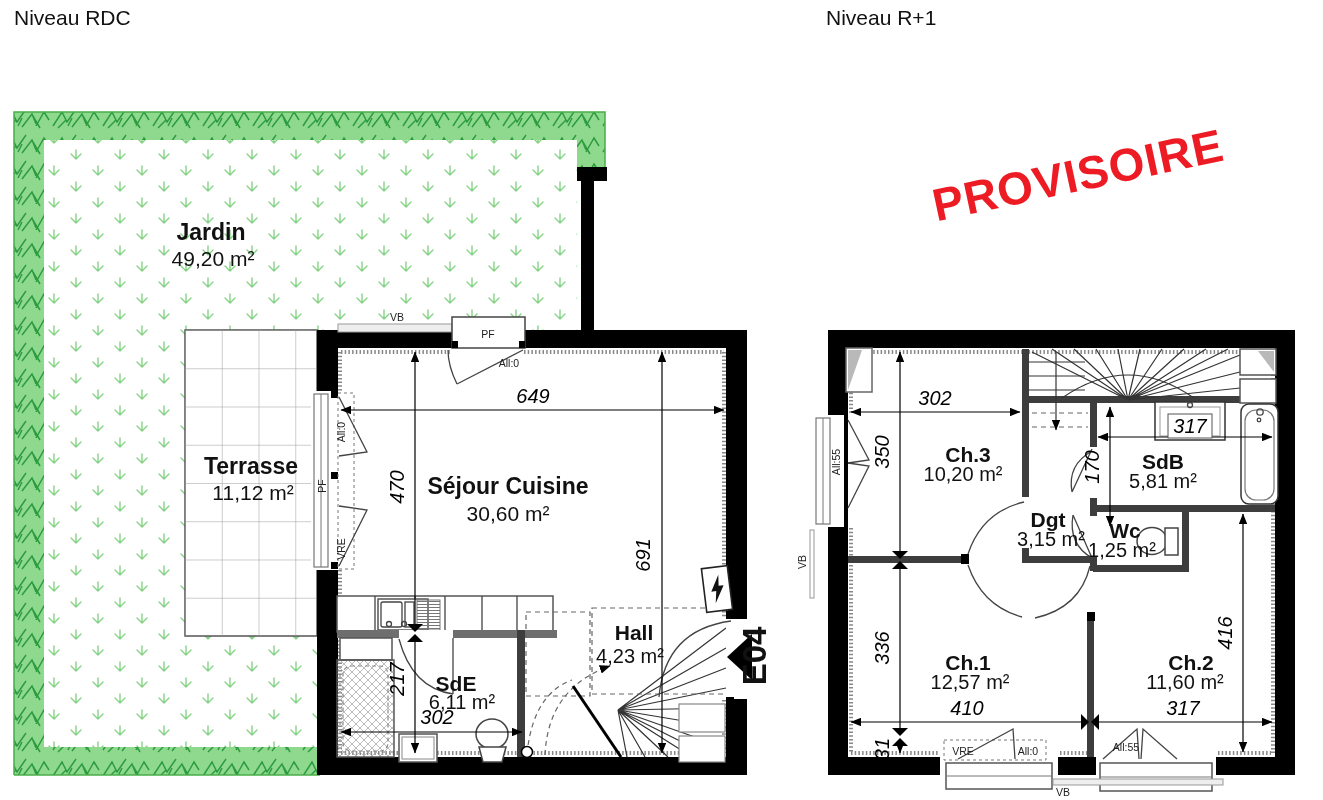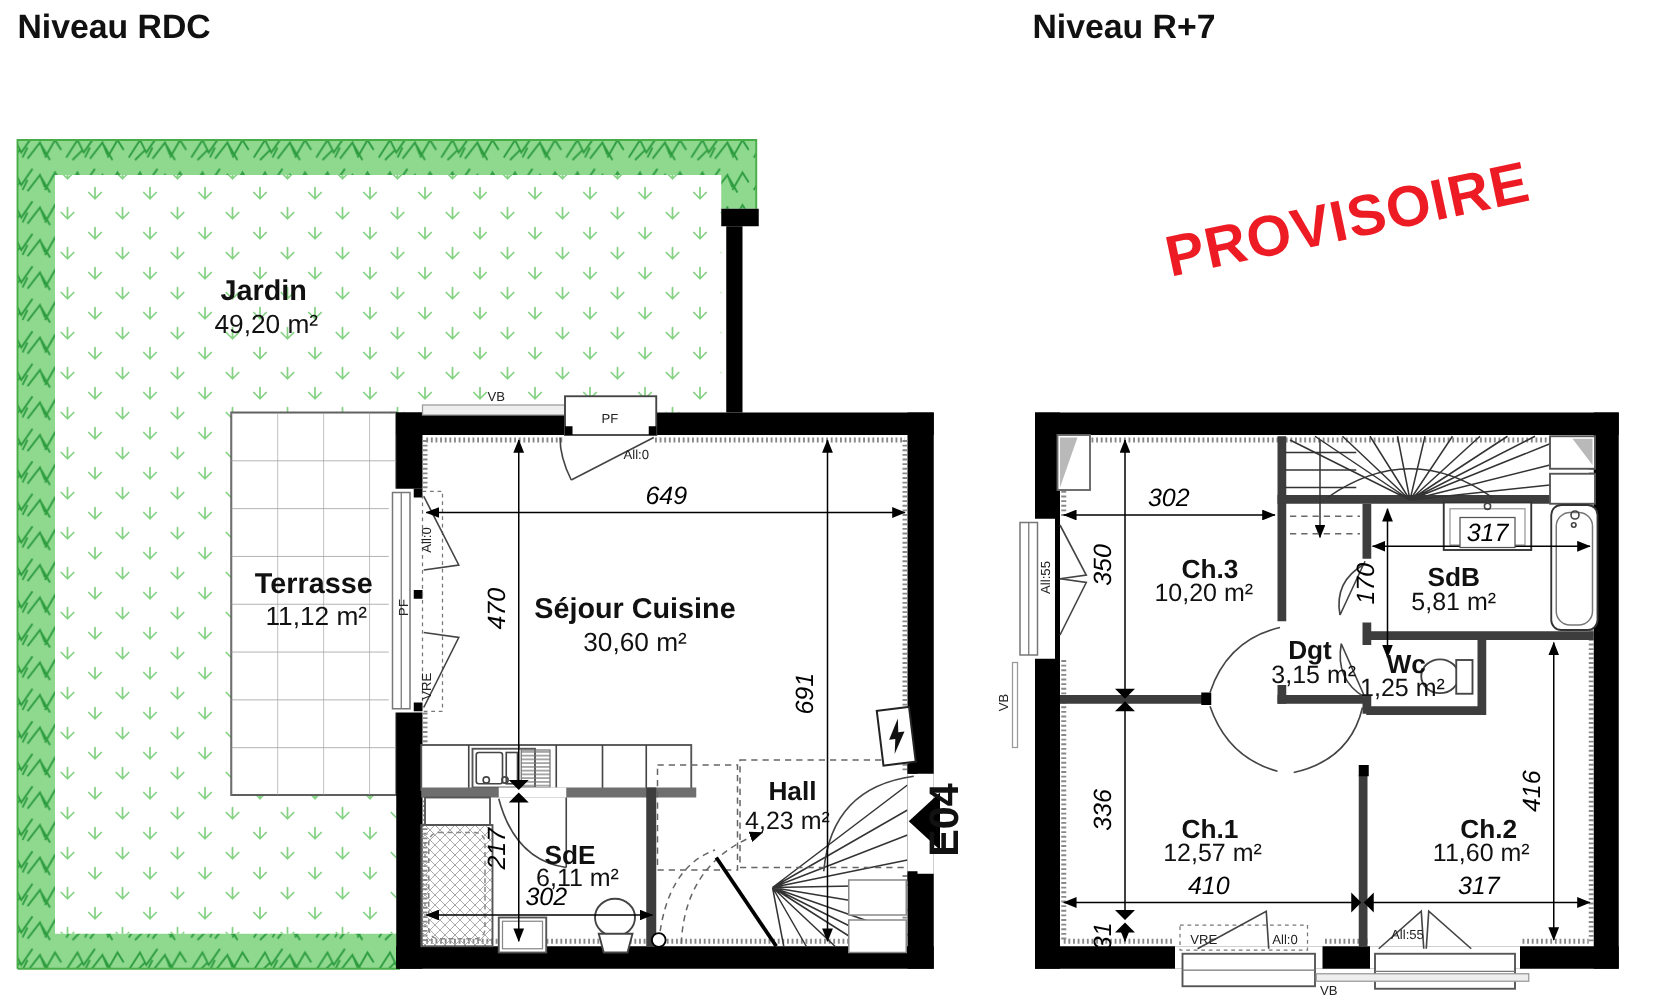--- a/index.html
+++ b/index.html
@@ -1,18 +1,18 @@
 <!DOCTYPE html>
 <html><head>
 <meta charset="utf-8">
 <style>
   html,body{margin:0;padding:0;background:#fff;}
   #canvas{position:relative;width:1323px;height:800px;background:#fff;overflow:hidden;
           font-family:"Liberation Sans",sans-serif;}
-  .lvl-title{position:absolute;top:6px;font-size:27px;font-weight:bold;color:#111;}
+  .lvl-title{position:absolute;top:6px;font-size:21px;font-weight:normal;color:#111;}
   #title-rdc{left:14px;}
   #title-r1{left:826px;}
   #stamp{position:absolute;left:868px;top:148px;width:420px;text-align:center;
          font-size:46px;font-weight:bold;letter-spacing:1px;
          transform:rotate(-12deg);transform-origin:50% 50%;}
   svg text{font-family:"Liberation Sans",sans-serif;}
   .rn{font-weight:bold;font-size:21px;text-anchor:middle;fill:#111;}
   .rn-lg{font-weight:bold;font-size:23px;text-anchor:middle;fill:#111;}
   .ra{font-size:20px;text-anchor:middle;fill:#111;}
   .ra-lg{font-size:21px;text-anchor:middle;fill:#111;}
@@ -26,21 +26,21 @@
   .dash{stroke:#666;stroke-width:1.2;fill:none;stroke-dasharray:5 4;}
   .ins{stroke:#888;stroke-width:4;stroke-dasharray:1.5 2.2;fill:none;}
   .dimln{stroke:#000;stroke-width:1.2;fill:none;}
 </style>
 </head>
 <body>
 
 <div id="canvas">
 
   <div id="title-rdc" class="lvl-title">Niveau RDC</div>
-  <div id="title-r1" class="lvl-title">Niveau R+7</div>
+  <div id="title-r1" class="lvl-title">Niveau R+1</div>
 
   <svg width="1323" height="800" viewBox="0 0 1323 800">
     <defs>
       <marker id="ar" viewBox="0 0 10 8" refX="9.5" refY="4" markerWidth="9" markerHeight="7.2" orient="auto-start-reverse">
         <path d="M0,0 L10,4 L0,8 Z" fill="#000"></path>
       </marker>
       <path id="tkv" d="M-8,-9 L8,-9 L0,-1 Z M-8,9 L8,9 L0,1 Z" fill="#000"></path>
       <pattern id="pGrass" patternUnits="userSpaceOnUse" width="44" height="32">
         <path d="M10,6 v9 M10,15 l-5,-5 M10,15 l5,-5" stroke="#85d285" stroke-width="1.4" fill="none" stroke-linecap="round"></path>
         <path d="M32,22 v9 M32,31 l-5,-5 M32,31 l5,-5" stroke="#85d285" stroke-width="1.4" fill="none" stroke-linecap="round"></path>

